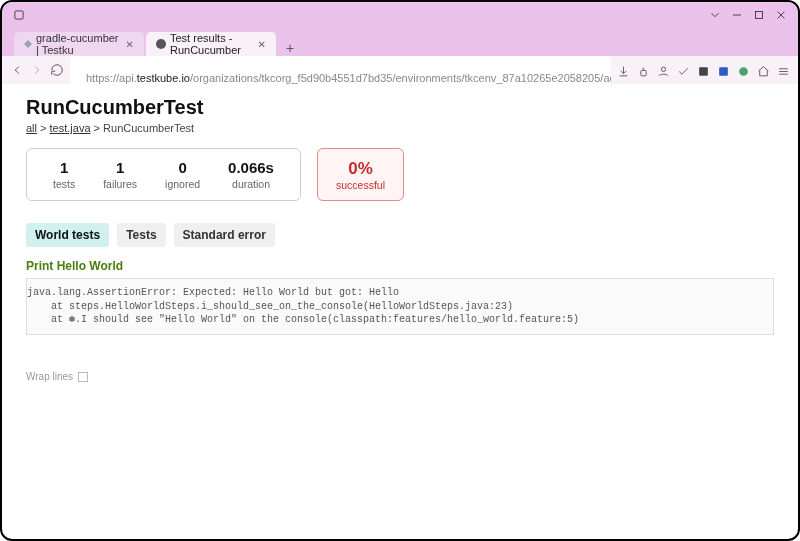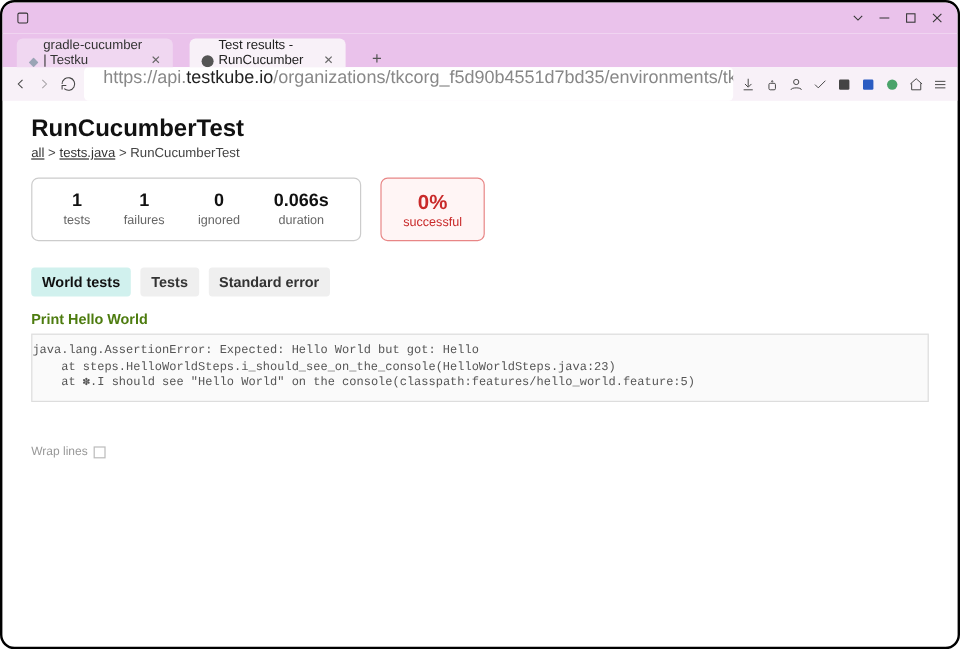--- a/index.html
+++ b/index.html
@@ -3,31 +3,31 @@
   <meta charset="utf-8">
   <style>
     *{box-sizing:border-box}
     body{margin:0;font-family:-apple-system,BlinkMacSystemFont,"Segoe UI",sans-serif;background:#fff}
     .wrap{width:800px;height:541px;margin:0 auto;background:#fff;border:2px solid #000;border-radius:12px;position:relative;overflow:hidden}
     .titlebar{height:26px;background:#eac2eb;display:flex;align-items:center;padding:0 10px;position:relative;border-top-left-radius:10px;border-top-right-radius:10px}
     .tb-ic{width:14px;height:14px;display:inline-flex;align-items:center;justify-content:center;color:#333}
     .tb-ic svg{width:14px;height:14px;stroke:#333;stroke-width:1.5;fill:none}
     .winctrls{margin-left:auto;display:flex;gap:8px}
     .tabbar{height:28px;background:#eac2eb;display:flex;align-items:flex-end;padding:0 12px}
-    .btab{height:24px;display:flex;align-items:flex-end;padding:0 10px;font-size:11px;border-top-left-radius:5px;border-top-right-radius:5px;margin-right:14px;position:relative;max-width:130px;overflow:hidden}
+    .btab{height:24px;display:flex;align-items:center;padding:0 10px;font-size:11px;border-top-left-radius:5px;border-top-right-radius:5px;margin-right:2px;position:relative;max-width:130px;overflow:hidden}
     .btab.inact{background:#f0d7f1;color:#333}
     .btab.act{background:#f8f1f8;color:#222}
     .dia{width:8px;height:8px;margin-right:4px;flex-shrink:0}
     .tfav{width:10px;height:10px;margin-right:4px;flex-shrink:0;background:#555;border-radius:50%}
     .tclose{margin-left:6px;font-size:10px;color:#666}
     .newtab{width:16px;height:16px;margin-left:4px;display:flex;align-items:center;justify-content:center;color:#555;font-size:14px;font-weight:300}
     .urlbar{height:28px;background:#f8f1f8;display:flex;align-items:center;padding:0 8px;gap:6px}
     .uic{width:14px;height:14px;display:flex;align-items:center;justify-content:center;color:#444}
     .uic svg{width:14px;height:14px;stroke:#444;stroke-width:1.5;fill:none}
-    .urlbox{flex:1;height:28px;background:#fff;border-radius:4px;display:flex;align-items:flex-start;padding:0 8px;font-size:15px;color:#444;overflow:hidden;white-space:nowrap}
+    .urlbox{flex:1;height:28px;background:#fff;border-radius:4px;display:flex;align-items:flex-end;padding:0 8px;font-size:11px;color:#444;overflow:hidden;white-space:nowrap}
     .urlbox .dom{color:#222;font-weight:500}
     .urlbox svg{width:11px;height:11px;margin-right:4px}
     .tricons{display:flex;gap:7px;align-items:center}
     .tric{width:13px;height:13px}
     .tric svg{width:13px;height:13px;stroke:#444;stroke-width:1.5;fill:none}
     .page{padding:12px 24px;font-family:Arial,Helvetica,sans-serif}
     h1{font-size:20px;font-weight:700;margin:0 0 3px;color:#111}
     .crumb{font-size:11px;color:#444;margin-bottom:14px}
     .crumb a{color:#333;text-decoration:underline}
     .summ{display:flex;gap:16px;margin-bottom:22px}
@@ -165,21 +165,21 @@
             <line x1="4" y1="7" x2="20" y2="7"></line>
             <line x1="4" y1="12" x2="20" y2="12"></line>
             <line x1="4" y1="17" x2="20" y2="17"></line>
           </svg></span>
     </div>
   </div>
 
   <div class="page">
     <h1>RunCucumberTest</h1>
     <div class="crumb">
-      <a href="#">all</a><span> &gt; </span><a href="#">tests.java</a><span> &gt; </span><span>RunCucumberTest</span>
+      <a href="#">all</a><span> &gt; </span><a href="#">test.java</a><span> &gt; </span><span>RunCucumberTest</span>
     </div>
 
     <div class="summ">
       <div class="box">
         <div class="mcol">
             <span class="mv">1</span>
             <span class="ml">tests</span>
           </div>
         <div class="mcol">
             <span class="mv">1</span>

